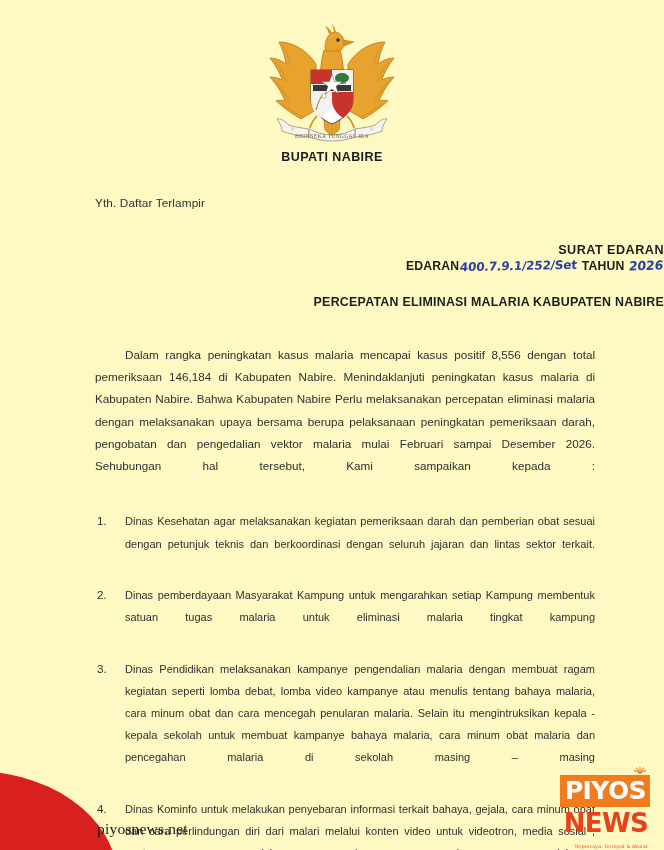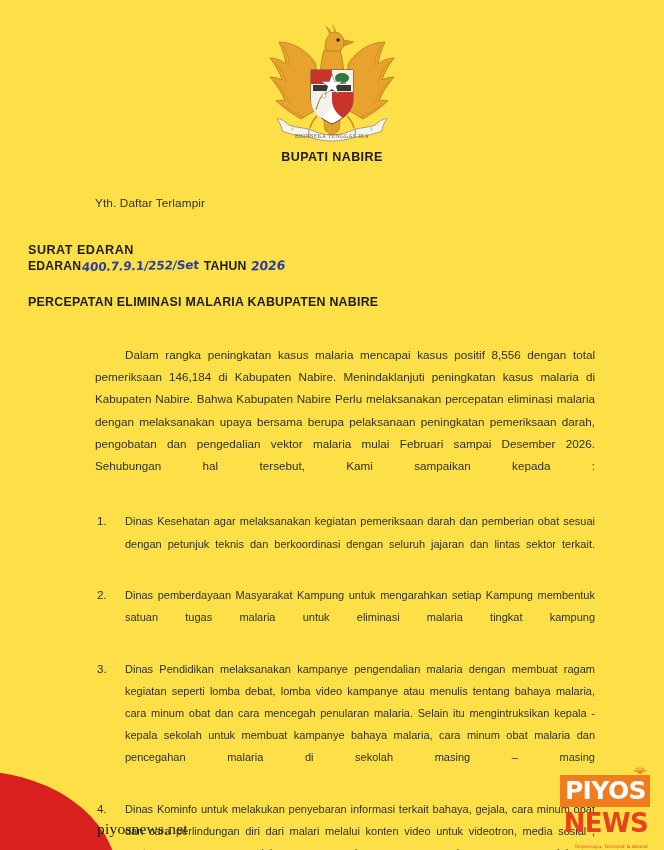--- a/index.html
+++ b/index.html
@@ -12,21 +12,21 @@
     position: relative;
     overflow: hidden;
     font-family: "Liberation Sans", sans-serif;
     color: #2a2a2a;
   }
 
   
   #sheet {
     position: absolute;
     inset: 0;
-    background: #fde047;
+    background: #fef9c3;
     overflow: hidden;
   }
 
   
   #emblem-wrap {
     position: absolute;
     left: 0; right: 0;
     top: 24px;
     display: flex;
     justify-content: center;
@@ -50,22 +50,21 @@
     top: 196px;
     font-size: 11.8px;
     color: #333;
     letter-spacing: .1px;
   }
 
   #title-block {
     position: absolute;
     left: 0; right: 0;
     top: 243px;
-    text-align: left;
-    padding-left: 28px;
+    text-align: right;
   }
   #se-title {
     font-size: 12.6px;
     font-weight: bold;
     letter-spacing: .5px;
     color: #1d1d1d;
     line-height: 15px;
   }
   #nomor-line {
     font-size: 12.2px;

